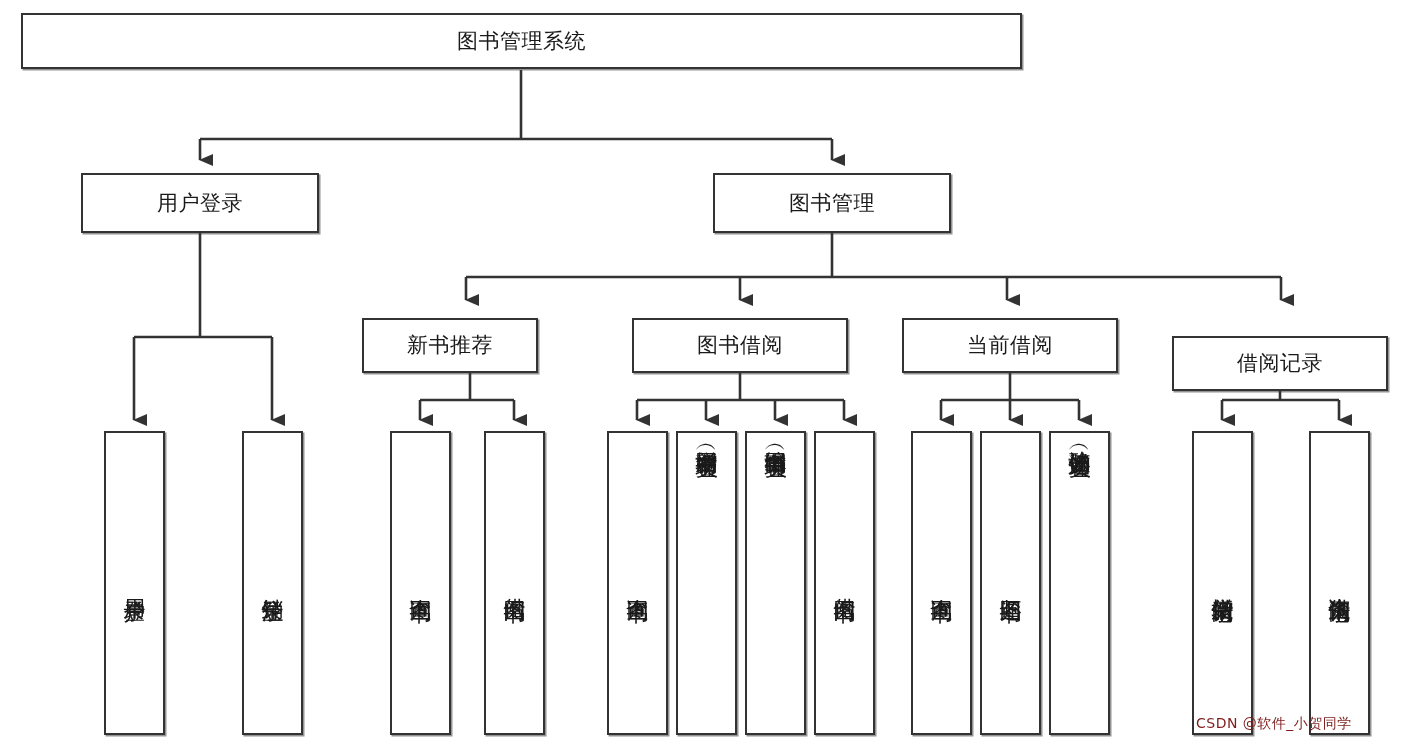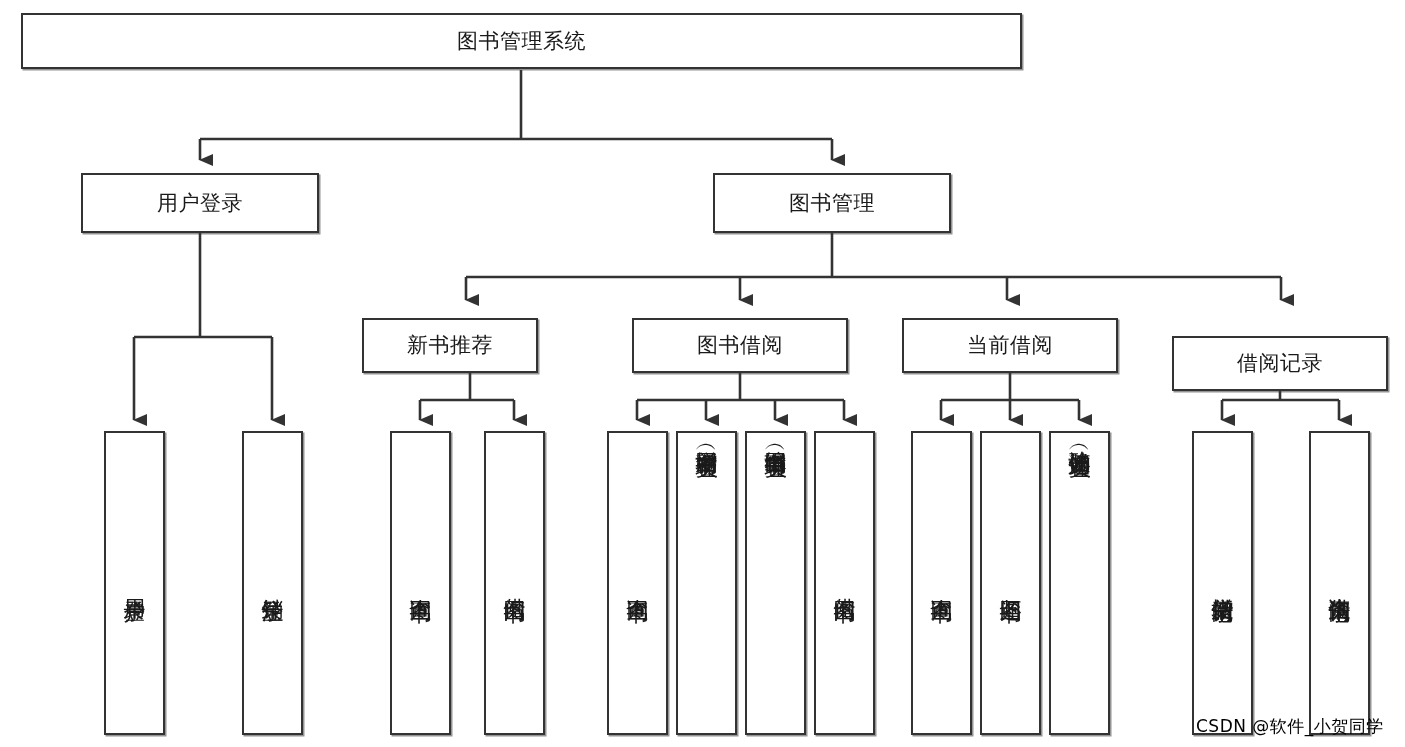--- a/index.html
+++ b/index.html
@@ -61,22 +61,22 @@
     text-orientation: upright;
     font-size: 22px;
     line-height: 1.08;
     letter-spacing: 1px;
     max-height: 100%;
   }
   .node.v.toptext { align-items: flex-start; }
   .node.v.midtext { align-items: center; }
   .watermark {
     position: absolute;
-    font-size: 17px;
-    color: #000000;
+    font-size: 14px;
+    color: #7f1d1d;
     white-space: nowrap;
     letter-spacing: 0.5px;
     font-family: "DejaVu Sans", "Liberation Sans", sans-serif;
   }
 </style>
 </head>
 <body>
 
 <div id="canvas">
 

